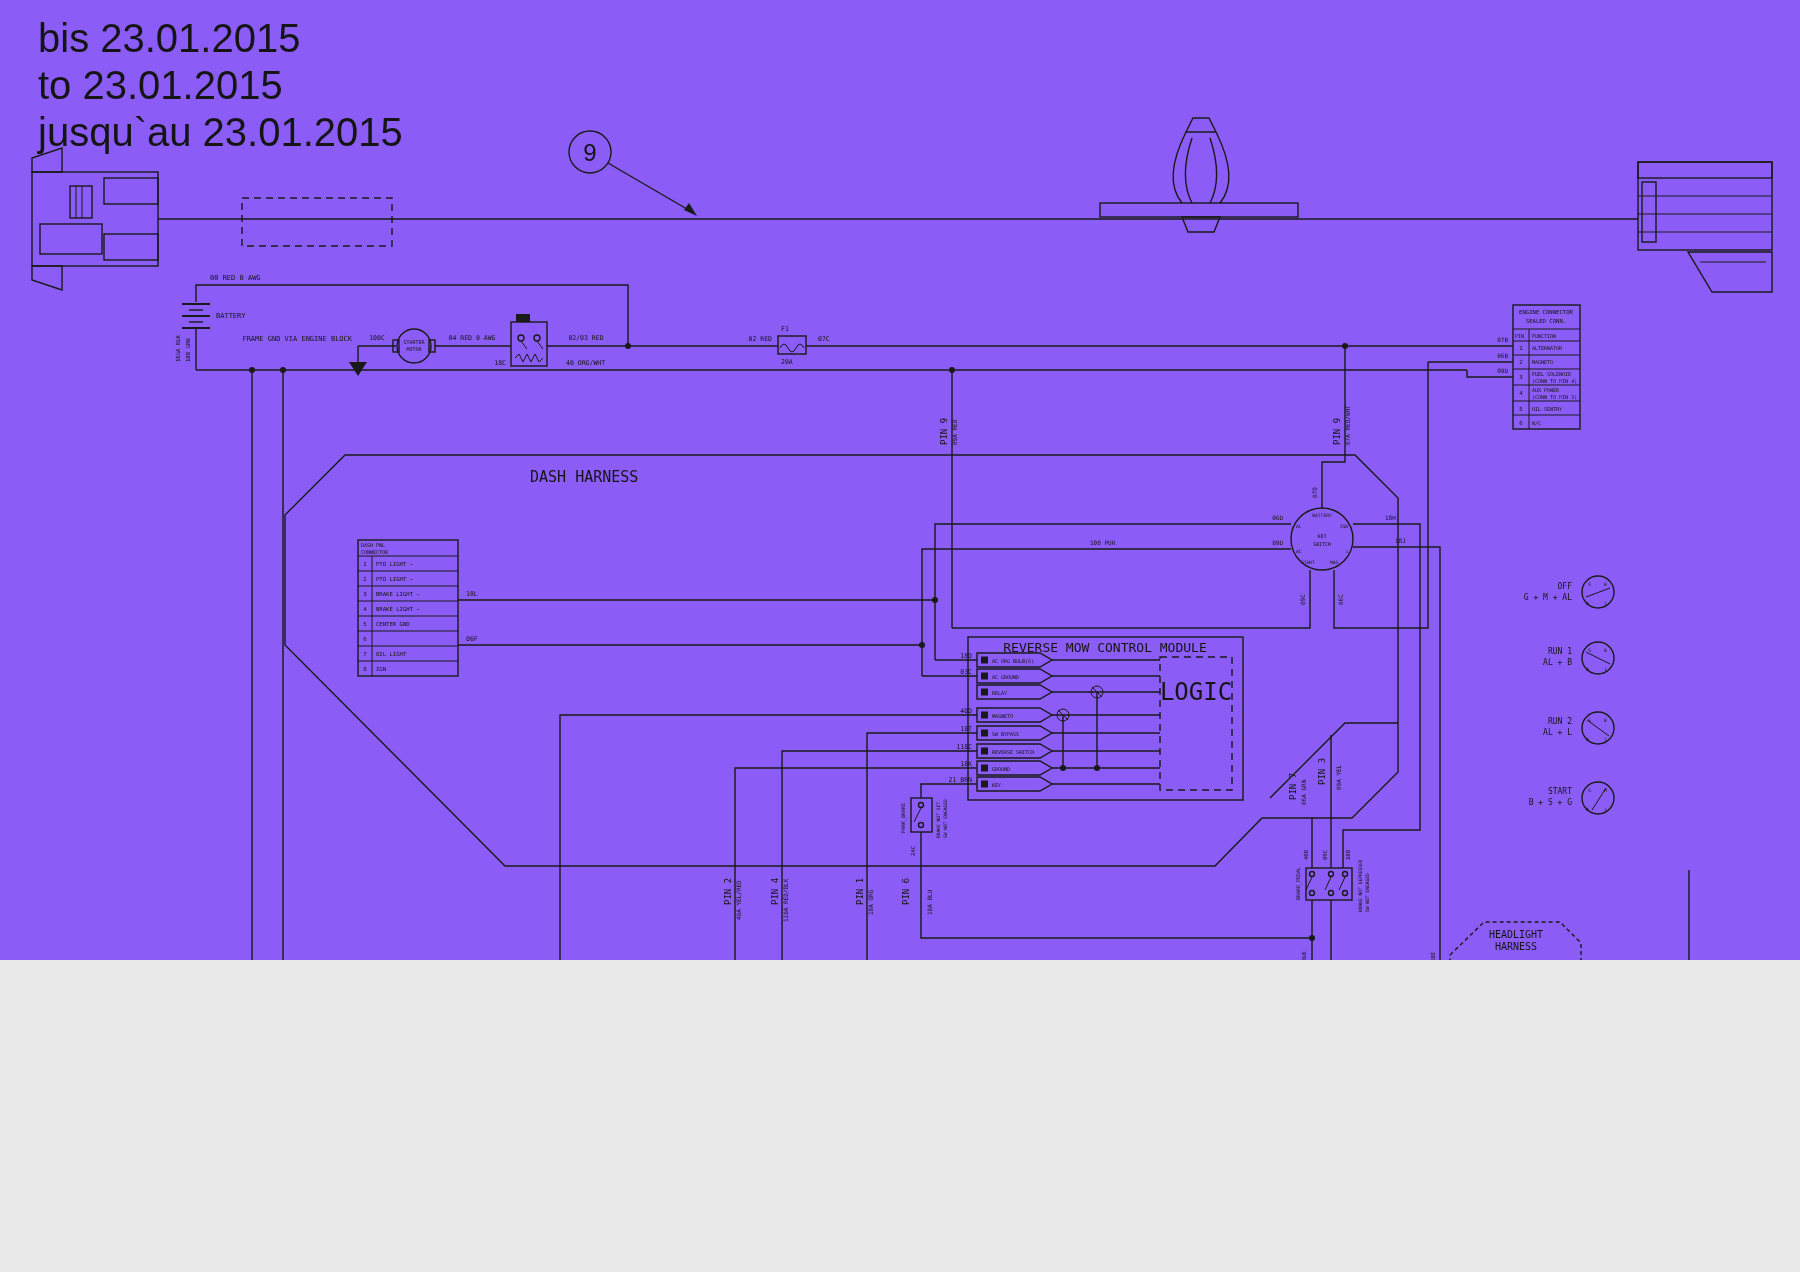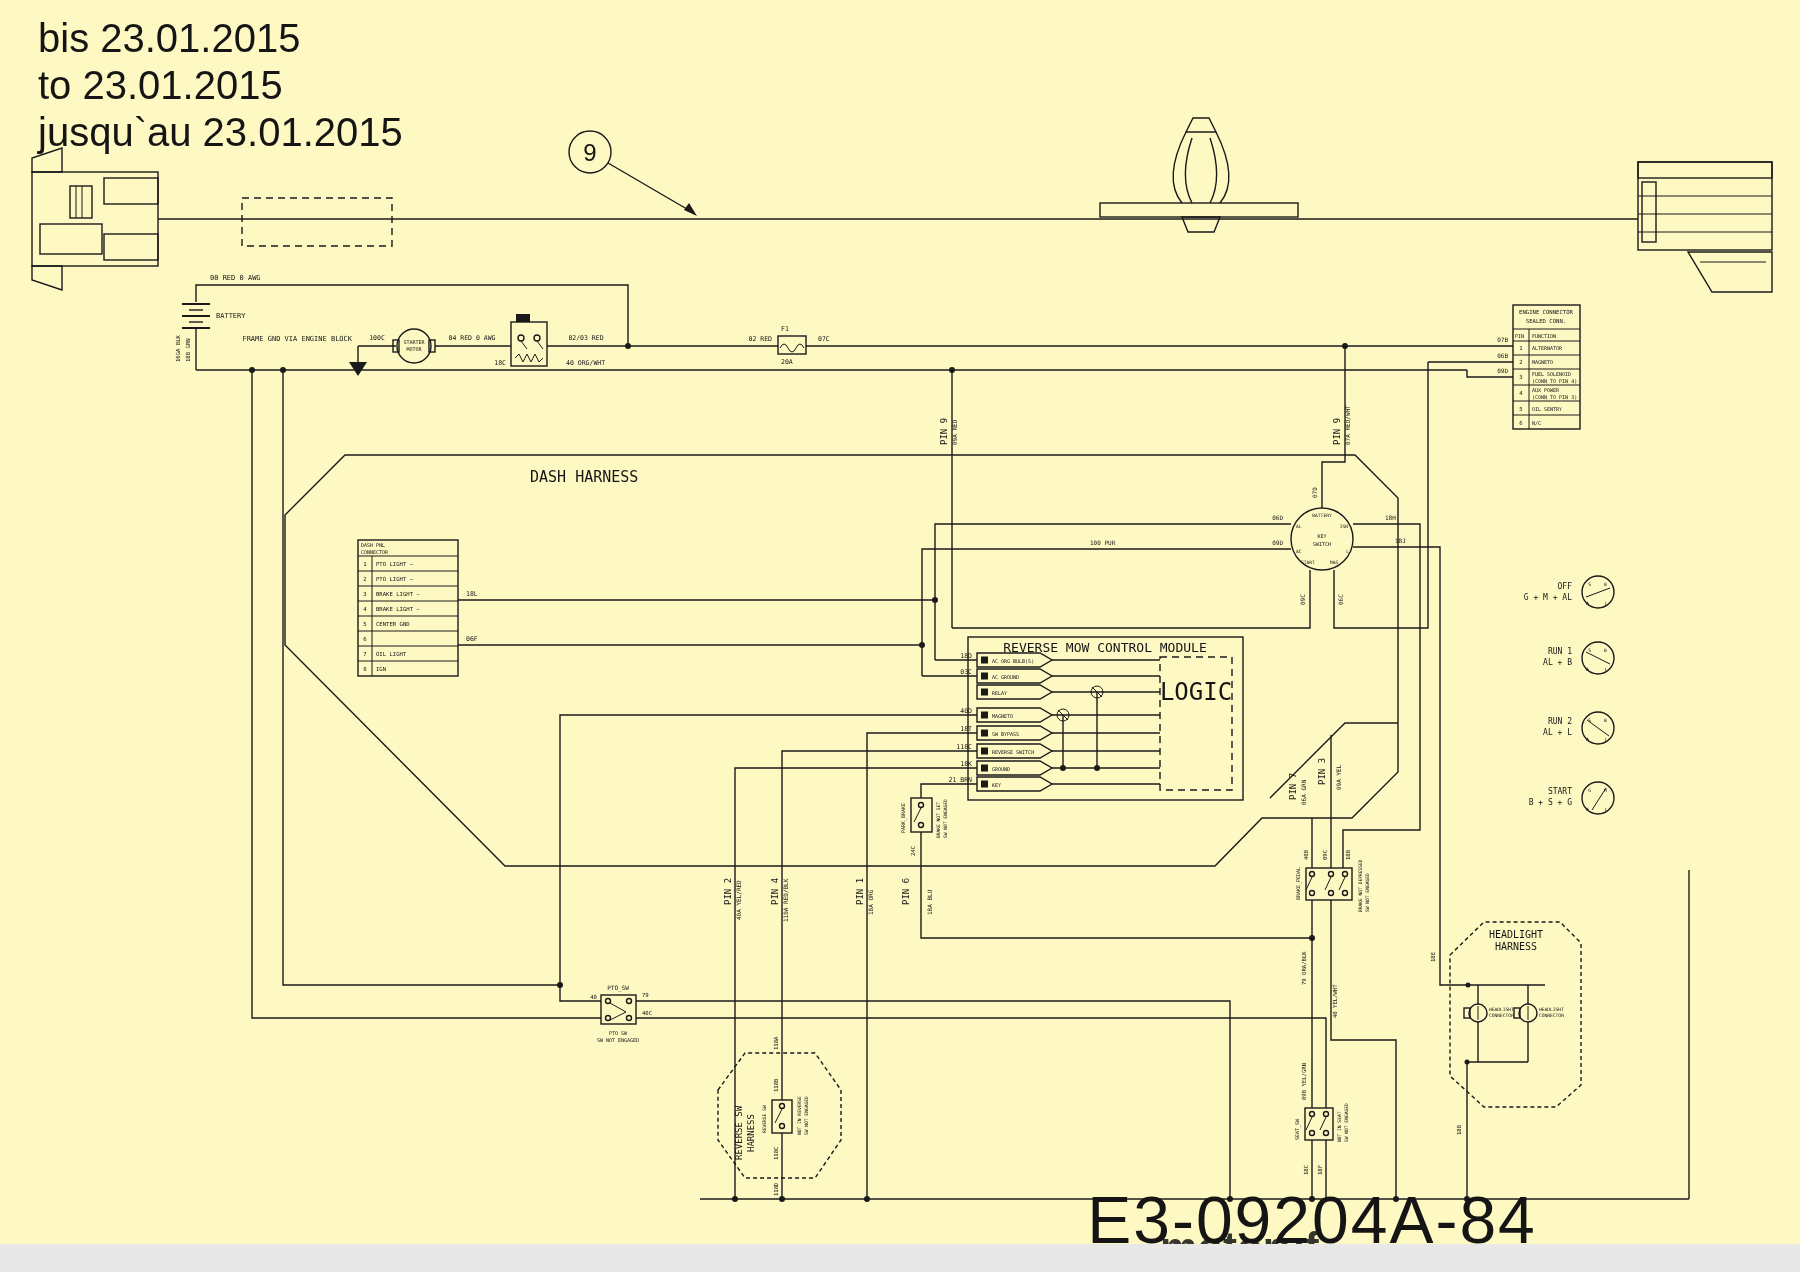--- a/index.html
+++ b/index.html
@@ -1,16 +1,16 @@
 <!DOCTYPE html>
 <html><head>
 <meta charset="utf-8">
 <style>
   html,body{margin:0;padding:0;background:#e8e8e8;}
-  .stage{width:1800px;height:1244px;background:#fef9c3;position:relative;overflow:hidden;}
+  .stage{width:1800px;height:960px;background:#8b5cf6;position:relative;overflow:hidden;}
   svg text{font-family:"DejaVu Sans Mono","Liberation Mono",monospace;fill:#151515;}
   text.sans{font-family:"Liberation Sans","DejaVu Sans",sans-serif;}
   .w{stroke:#1a1a1a;fill:none;stroke-width:1.4;}
   .w2{stroke:#1a1a1a;fill:none;stroke-width:2;}
   .thin{stroke:#1a1a1a;fill:none;stroke-width:1;}
   .dash{stroke-dasharray:7 5;}
   .dash2{stroke-dasharray:4 3;}
   .fill{fill:#1a1a1a;stroke:none;}
   .t45{font-size:4.6px;}.t5{font-size:5px;}.t55{font-size:5.6px;}.t6{font-size:6px;}
   .t65{font-size:6.5px;}.t7{font-size:7px;}.t8{font-size:8px;}

